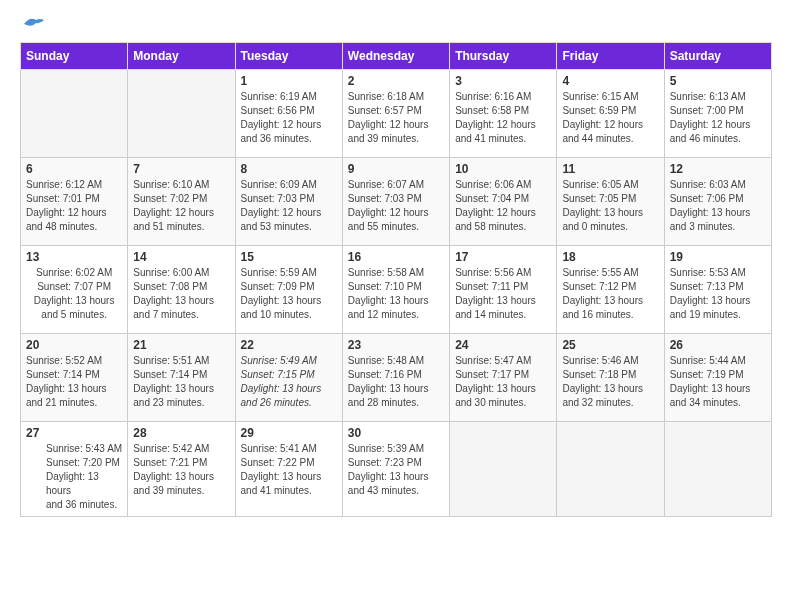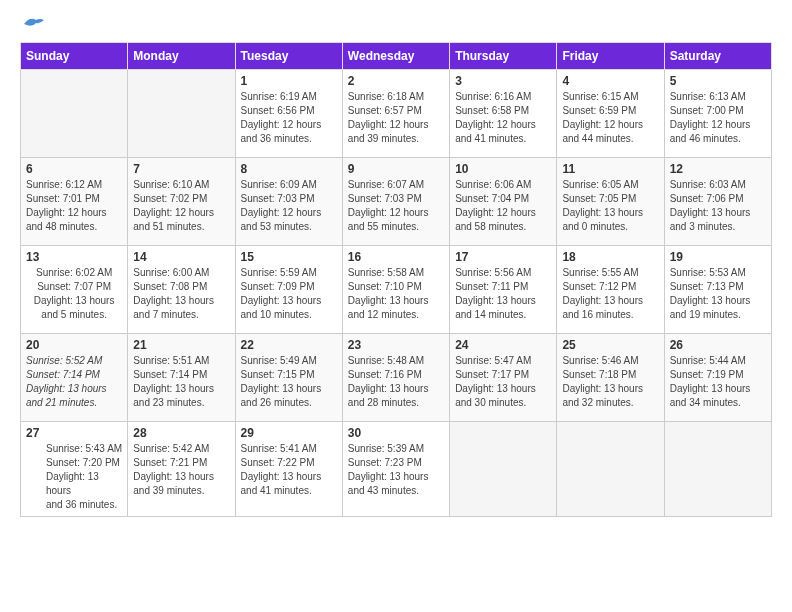--- a/index.html
+++ b/index.html
@@ -255,35 +255,35 @@
           <span class="day-num">19</span>
           <div class="day-info" style="white-space: pre-line;">Sunrise: 5:53 AM
 Sunset: 7:13 PM
 Daylight: 13 hours
 and 19 minutes.</div>
         </td>
       </tr>
       <tr>
         <td>
           <span class="day-num">20</span>
-          <div class="day-info" style="white-space: pre-line; font-style: italic;">Sunrise: 5:52 AM
+          <div class="day-info" style="white-space: pre-line;">Sunrise: 5:52 AM
 Sunset: 7:14 PM
 Daylight: 13 hours
 and 21 minutes.</div>
         </td>
         <td>
           <span class="day-num">21</span>
           <div class="day-info" style="white-space: pre-line;">Sunrise: 5:51 AM
 Sunset: 7:14 PM
 Daylight: 13 hours
 and 23 minutes.</div>
         </td>
         <td>
           <span class="day-num">22</span>
-          <div class="day-info" style="white-space: pre-line;">Sunrise: 5:49 AM
+          <div class="day-info" style="white-space: pre-line; font-style: italic;">Sunrise: 5:49 AM
 Sunset: 7:15 PM
 Daylight: 13 hours
 and 26 minutes.</div>
         </td>
         <td>
           <span class="day-num">23</span>
           <div class="day-info" style="white-space: pre-line;">Sunrise: 5:48 AM
 Sunset: 7:16 PM
 Daylight: 13 hours
 and 28 minutes.</div>

